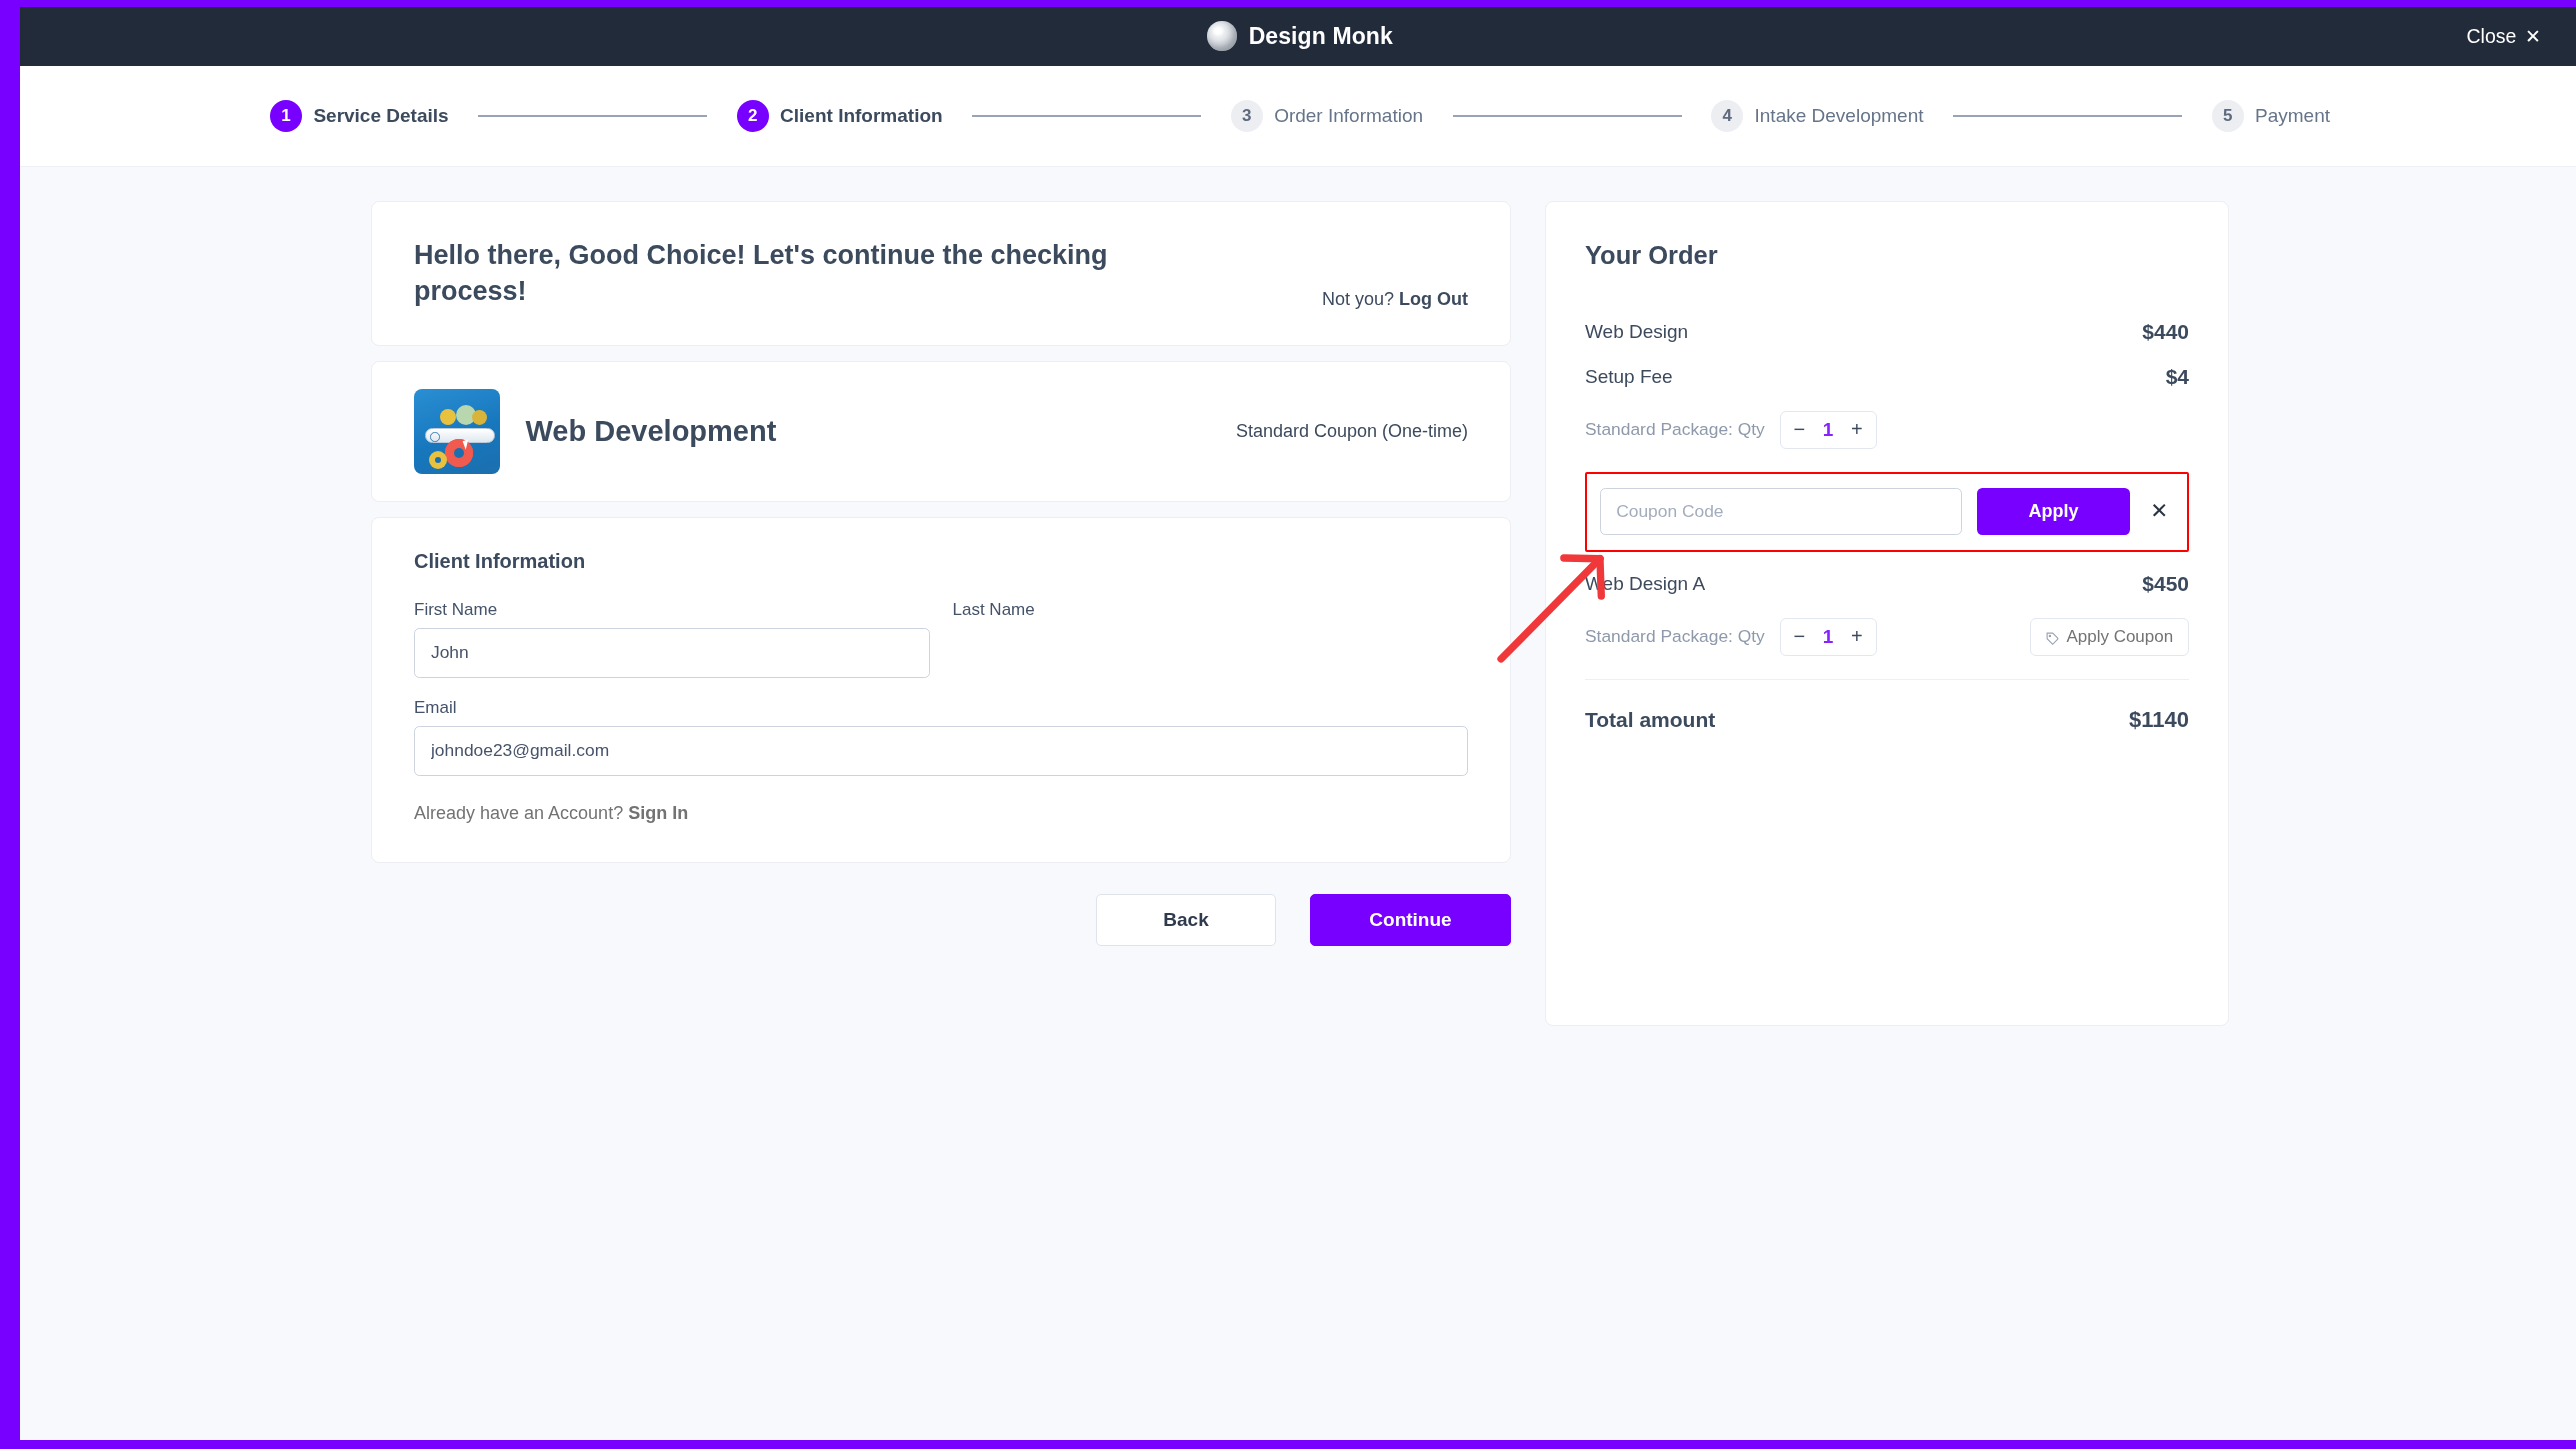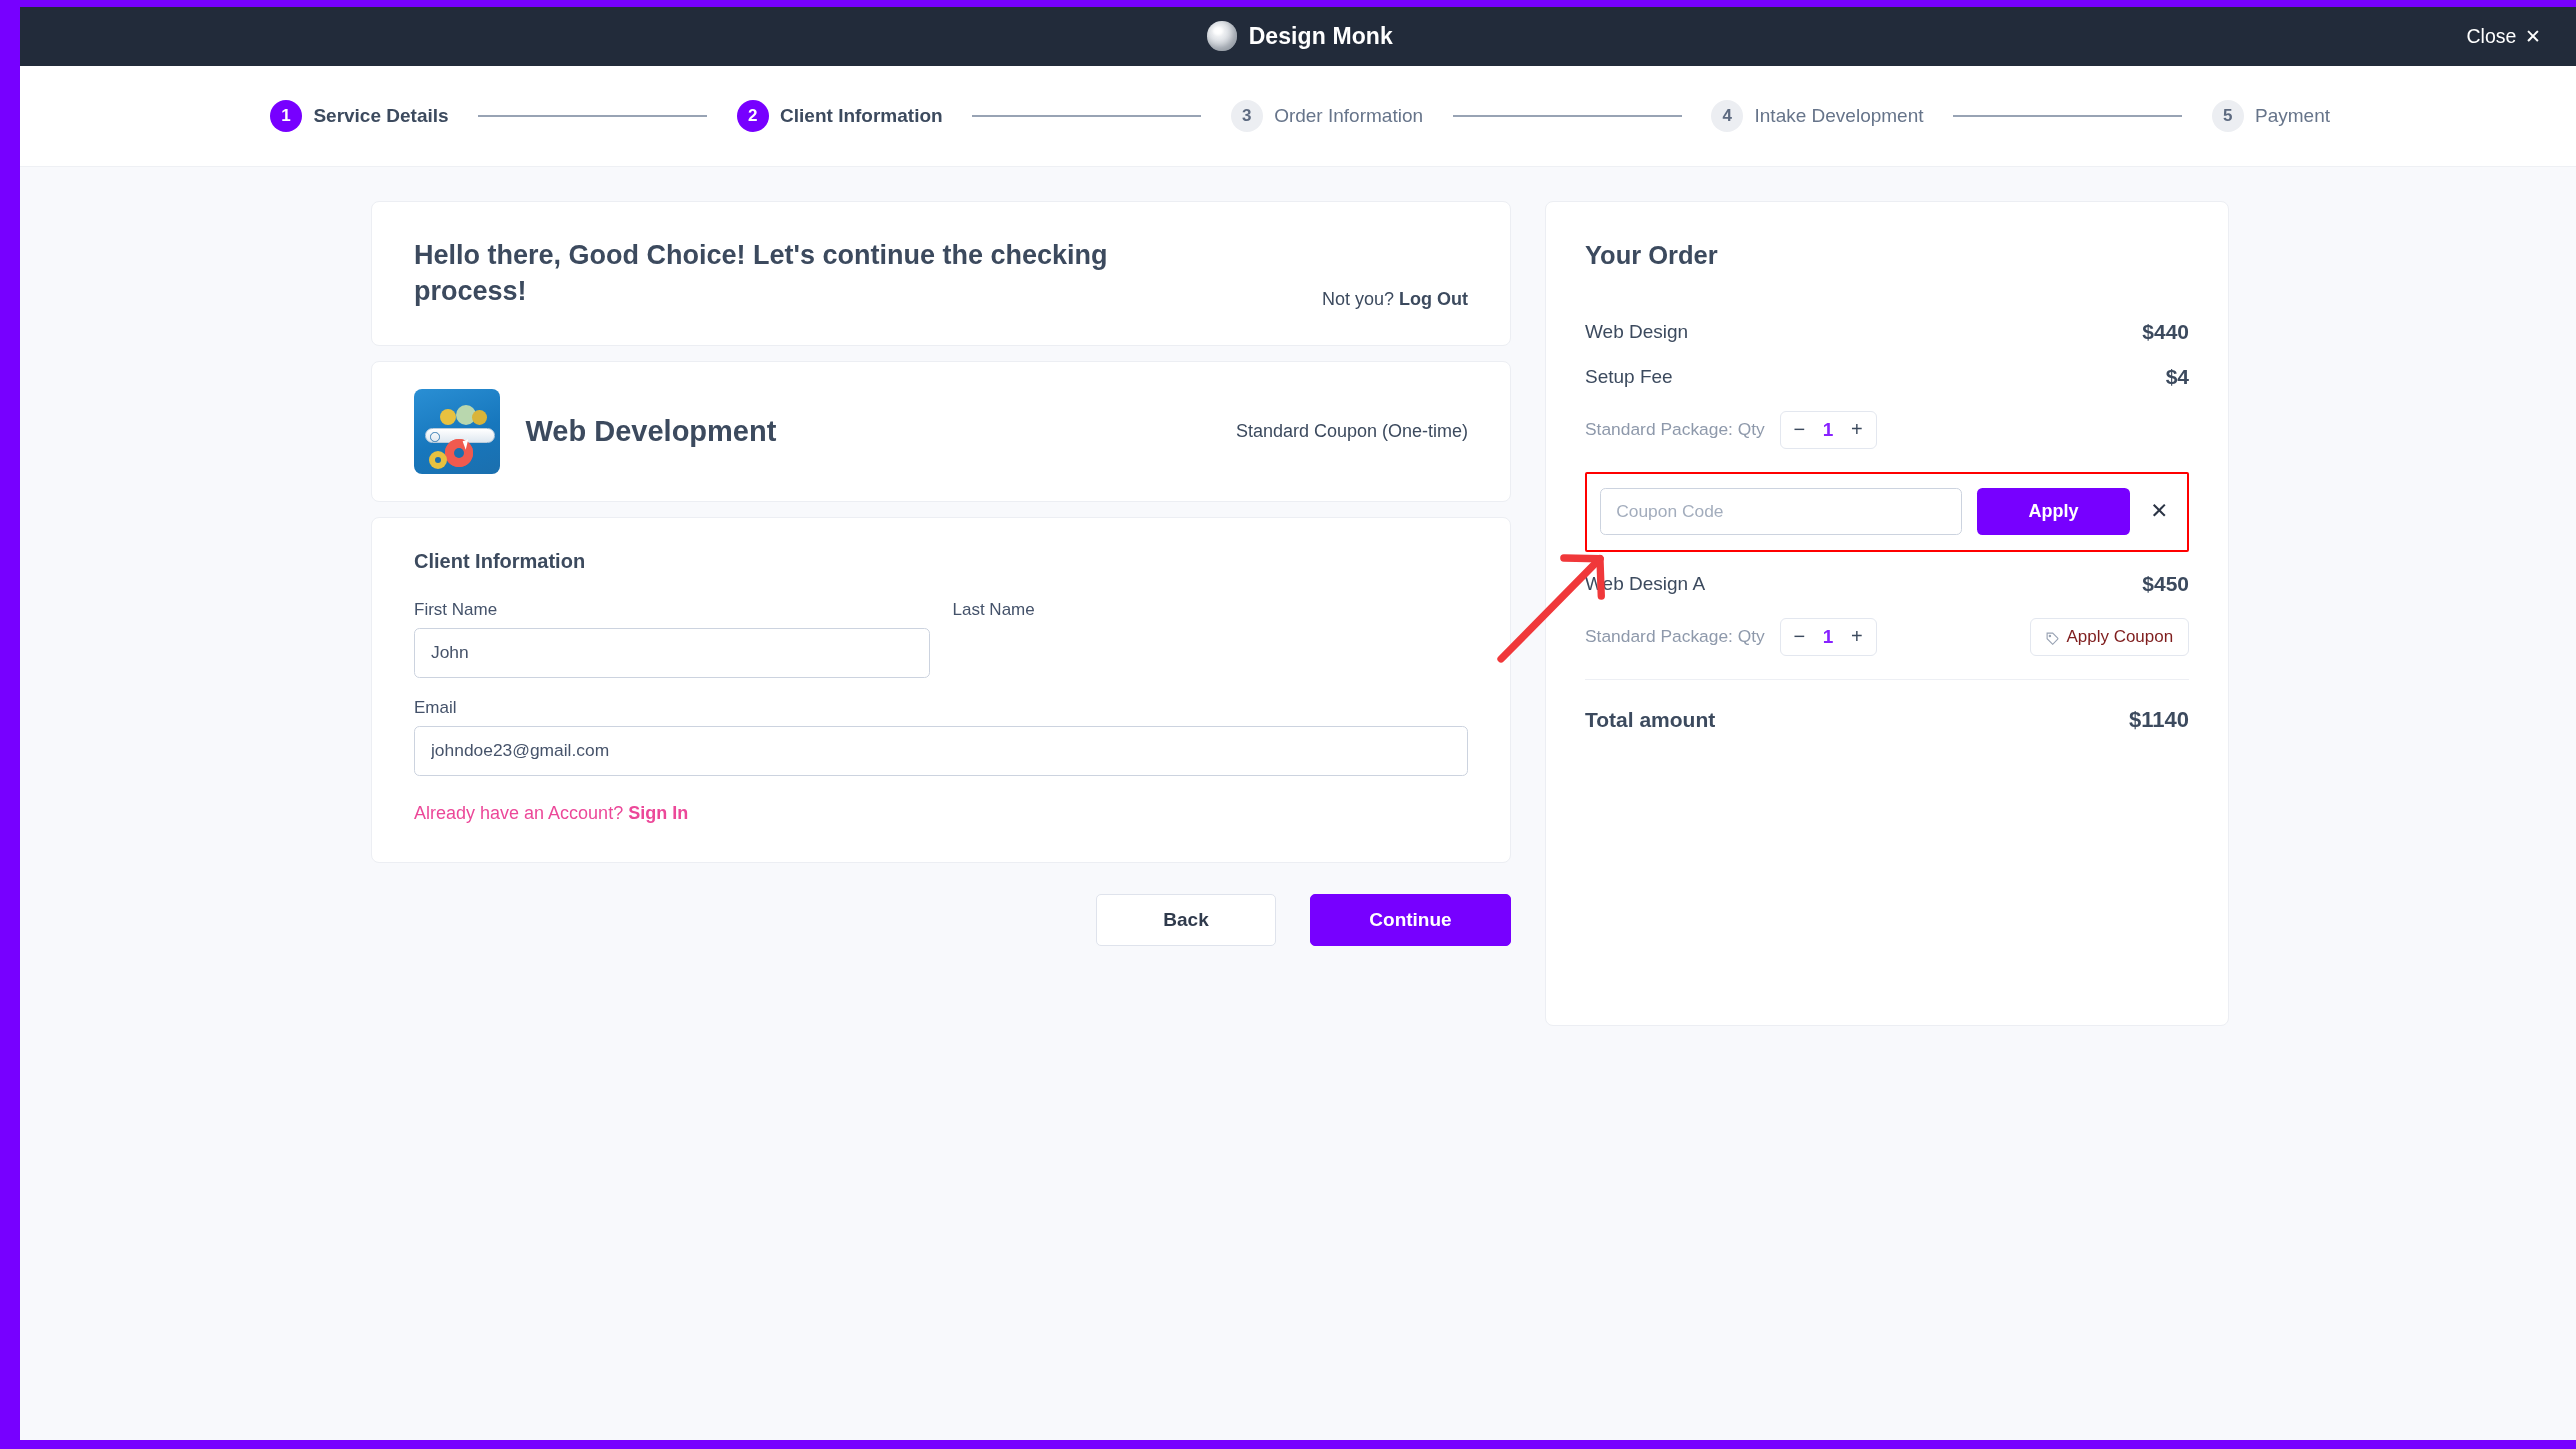--- a/index.html
+++ b/index.html
@@ -142,21 +142,21 @@
   .field.full { width: 100%; }
   .field-label { font-size: 17px; color: #44526a; margin-bottom: 8px; display: block; }
   .field-input {
     width: 100%; height: 50px;
     border: 0.7px solid #ccd3df; border-radius: 5.4px;
     background: #ffffff; padding: 0 16px;
     font-size: 17.4px; color: #46536a;
     font-family: "Liberation Sans", sans-serif;
   }
   .field-input::placeholder { color: #98a2b3; }
-  .signin-line { font-size: 18px; color: #ec4899; margin-top: 27px; }
+  .signin-line { font-size: 18px; color: #737373; margin-top: 27px; }
   .signin-line b { font-weight: 700; }
 
   
   .actions {
     display: flex; justify-content: flex-end; gap: 34px;
     margin-top: 31px; padding-right: 0;
   }
   .btn {
     height: 52px; min-width: 180px; border-radius: 5px;
     font-size: 19px; font-weight: 700; cursor: pointer;
@@ -186,21 +186,21 @@
     width: 29.5px; height: 100%; display:flex; align-items:center; justify-content:center;
     font-size: 20px; color: #3c4a5e; cursor: pointer; background: none; border: none;
     font-family: "Liberation Sans", sans-serif;
   }
   .stepper-val { min-width: 28px; text-align:center; font-size: 19px; color:#8822ff; font-weight:600; }
   .apply-coupon-btn {
     margin-left: auto;
     display:flex; align-items:center; gap: 7.4px;
     border:0.7px solid #e3e7ef; border-radius: 6px; background:#fff;
     height: 38px; padding: 0 14.8px; cursor:pointer;
-    font-size: 17px; color: #7f1d1d;
+    font-size: 17px; color: #737373;
     font-family: "Liberation Sans", sans-serif;
   }
   .tag-icon { width: 13.4px; height: 13.4px; display:inline-block; }
 
   
   .coupon-outer {
     border: 2.7px solid #ff0000;
     border-radius: 2px;
     padding: 14.8px 13.4px;
     margin: 6.7px 0 20px 0;

